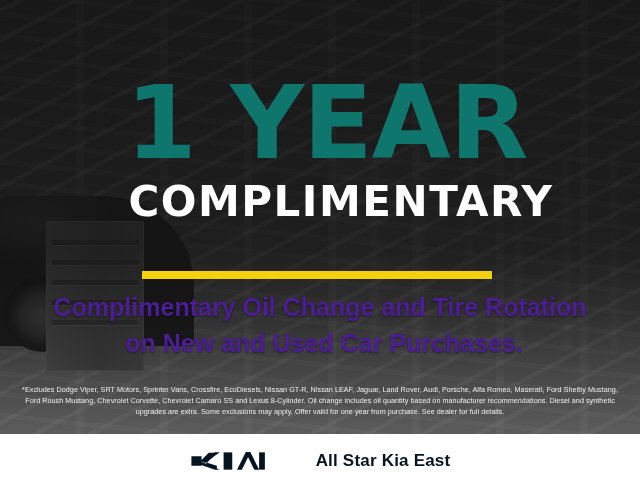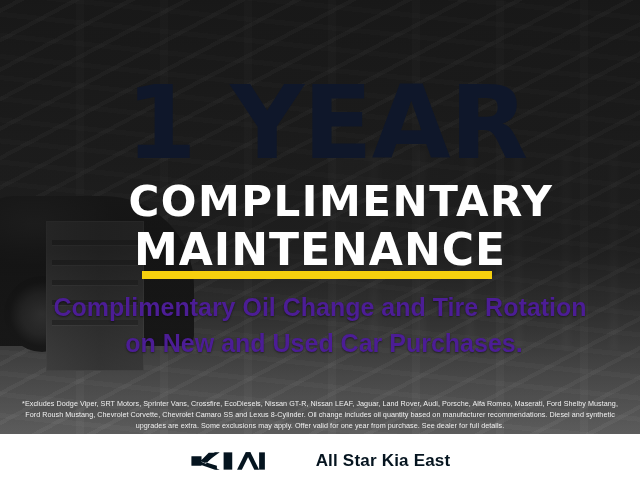--- a/index.html
+++ b/index.html
@@ -149,21 +149,21 @@
     position: absolute;
     inset: 0;
     text-align: center;
   }
 
   .headline-year {
     position: absolute;
     left: 0;
     right: 12px;
     top: 72px;
-    color: #0f172a;
+    color: #0f766e;
     font-family: "DejaVu Sans", sans-serif;
     font-weight: bold;
     font-size: 102px;
     line-height: 1;
     letter-spacing: -1px;
     white-space: nowrap;
     margin-left: 25px;
   }
 
   .headline-line2,
@@ -204,21 +204,21 @@
     text-shadow: 0 1px 2px rgba(0,0,0,0.45);
   }
   .sub-line-1 { top: 295px; }
   .sub-line-2 { top: 331px; padding-left: 8px; }
 
   
   .disclaimer {
     position: absolute;
     left: 14px;
     right: 14px;
-    top: 398px;
+    top: 384px;
     color: #f0f0f0;
     font-family: "Liberation Sans", sans-serif;
     font-size: 7.2px;
     line-height: 11px;
     text-align: center;
     letter-spacing: 0.05px;
   }
 
   
   .footer {
@@ -268,21 +268,20 @@
     <div class="photo-bay"></div>
     <div class="scrim"></div>
   </div>
 
   <div class="copy">
 
     <div class="headline-year">1 YEAR</div>
 
     <div class="headline-line2">COMPLIMENTARY</div>
 
-    <div class="headline-line3">MAINTENANCE</div>
 
     <div class="divider"></div>
 
     <div class="sub-line sub-line-1">Complimentary Oil Change and Tire Rotation</div>
 
     <div class="sub-line sub-line-2">on New and Used Car Purchases.</div>
 
     <div class="disclaimer">*Excludes Dodge Viper, SRT Motors, Sprinter Vans, Crossfire, EcoDiesels, Nissan GT-R, Nissan LEAF, Jaguar, Land Rover, Audi, Porsche, Alfa Romeo, Maserati, Ford Shelby Mustang, Ford Roush Mustang, Chevrolet Corvette, Chevrolet Camaro SS and Lexus 8-Cylinder. Oil change includes oil quantity based on manufacturer recommendations. Diesel and synthetic upgrades are extra. Some exclusions may apply. Offer valid for one year from purchase. See dealer for full details.</div>
   </div>
 

